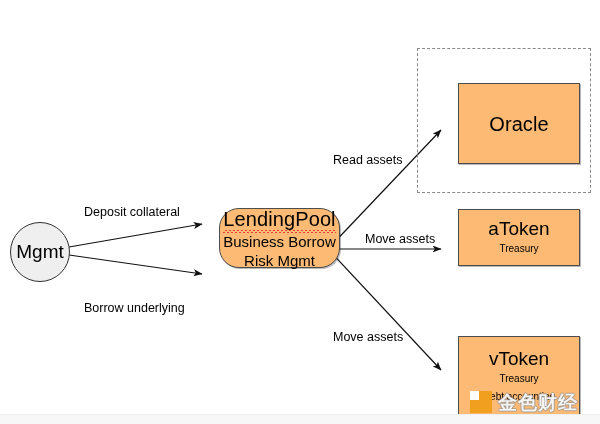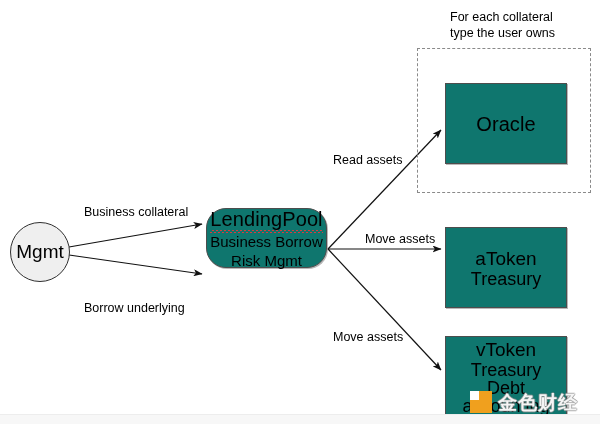--- a/index.html
+++ b/index.html
@@ -35,29 +35,30 @@
     top: 0;
     width: 600px;
     height: 424px;
     overflow: visible;
   }
 
   
   .node-box {
     position: absolute;
     box-sizing: border-box;
-    background: #0f766e;
+    background: #fdba74;
     border: 1px solid #4d4d4d;
     box-shadow: 1px 1px 0 rgba(0,0,0,0.28);
     display: flex;
     flex-direction: column;
     align-items: center;
     justify-content: center;
     text-align: center;
     color: #000000;
+    margin-left: 13px;
   }
   .node-circle {
     position: absolute;
     box-sizing: border-box;
     background: #efefef;
     border: 1px solid #2f2f2f;
     border-radius: 50%;
     display: flex;
     align-items: center;
     justify-content: center;
@@ -66,21 +67,21 @@
   .dashed-group {
     position: absolute;
     box-sizing: border-box;
     border: 1.6px dashed #8a8a8a;
     background: transparent;
   }
 
   
   .t-title     { font-size: 20px; line-height: 24px; letter-spacing: 0.1px; }
   .t-title-sm  { font-size: 19px; line-height: 23px; }
-  .t-sub       { font-size: 18px; line-height: 18px; }
+  .t-sub       { font-size: 10px; line-height: 18px; }
   .t-user      { font-size: 19px; line-height: 22px; }
 
   .spellcheck {
     position: relative;
     display: inline-block;
     padding-bottom: 1px;
   }
   .spellcheck::after {
     content: "";
     position: absolute;
@@ -177,49 +178,47 @@
 
     <path d="M 328 249 L 441 130" fill="none" stroke="#111111" stroke-width="1.2" marker-end="url(#arrowhead)"></path>
 
     <path d="M 328 249 L 441 249" fill="none" stroke="#111111" stroke-width="1.2" marker-end="url(#arrowhead)"></path>
 
     <path d="M 328 249 L 441 370" fill="none" stroke="#111111" stroke-width="1.2" marker-end="url(#arrowhead)"></path>
   </svg>
 
   <div class="dashed-group" style="left:417px; top:48px; width:174px; height:145px;"></div>
 
-  <div class="note-label" style="left:450px; top:9px; width:140px;">For each collateral
-type the user owns</div>
 
   <div class="node-circle" style="left:10px; top:222px; width:60px; height:60px;">
     <span class="t-user">Mgmt</span>
   </div>
 
   <div class="node-box" style="left:206px; top:208px; width:121px; height:60px;border-radius:20px;">
     <span class="t-title spellcheck">LendingPool</span>
     <span class="t-sub" style="font-size:15px;line-height:19px;">Business Borrow</span>
     <span class="t-sub" style="font-size:15px;line-height:19px;">Risk Mgmt</span>
   </div>
 
   <div class="node-box" style="left:445px; top:83px; width:122px; height:81px;">
     <span class="t-title">Oracle</span>
   </div>
 
-  <div class="node-box" style="left:445px; top:227px; width:122px; height:81px;">
+  <div class="node-box" style="left:445px; top:209px; width:122px; height:57px;">
     <span class="t-title-sm">aToken</span>
     <span class="t-sub">Treasury</span>
   </div>
 
   <div class="node-box" style="left:445px; top:336px; width:122px; height:81px;">
     <span class="t-title-sm">vToken</span>
     <span class="t-sub">Treasury</span>
     <span class="t-sub">Debt accounting</span>
   </div>
 
-  <div class="edge-label" style="left:84px; top:204px;">Business collateral</div>
+  <div class="edge-label" style="left:84px; top:204px;">Deposit collateral</div>
 
   <div class="edge-label" style="left:84px; top:277px;margin-top:23px;">Borrow underlying</div>
 
   <div class="edge-label" style="left:333px; top:152px;">Read assets</div>
 
   <div class="edge-label" style="left:365px; top:231px;">Move assets</div>
 
   <div class="edge-label" style="left:333px; top:329px;">Move assets</div>
 
   <div class="watermark" style="left:470px; top:391px;">

